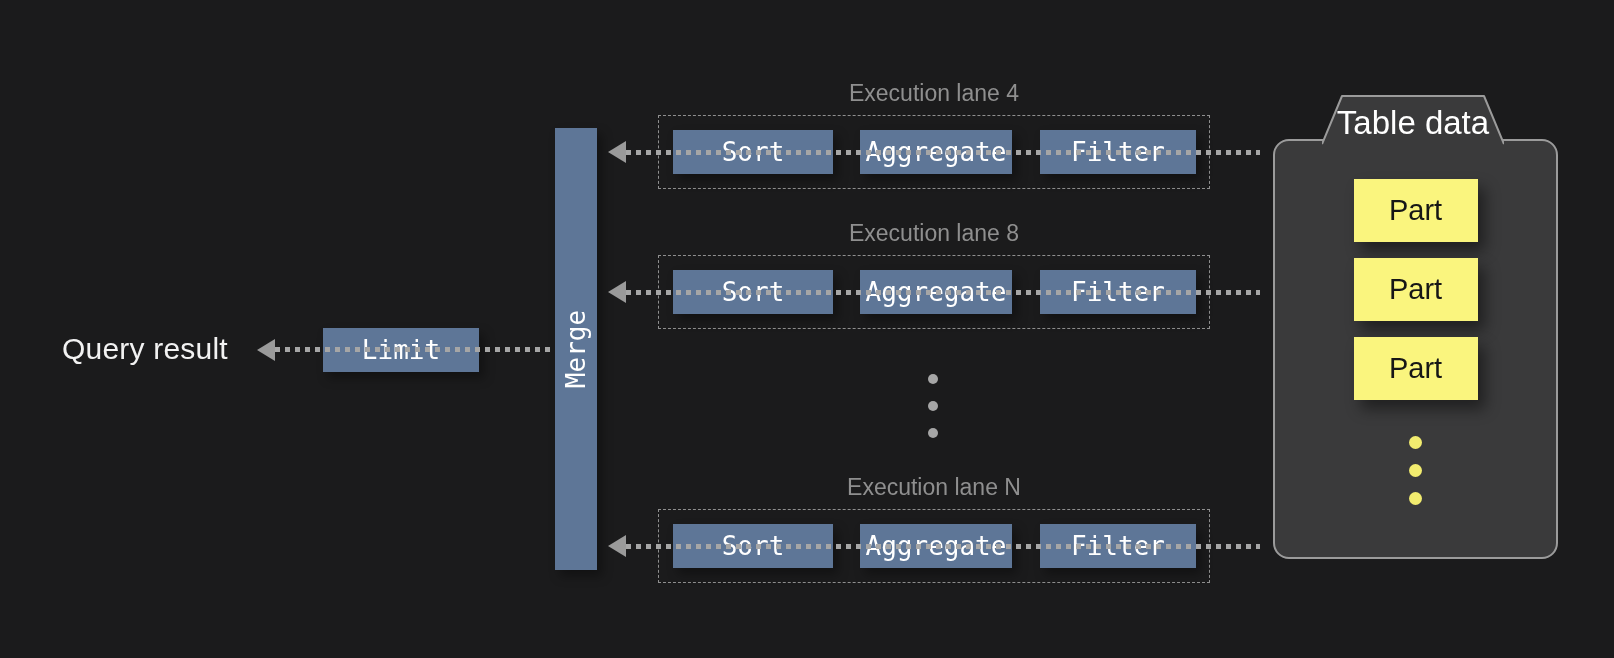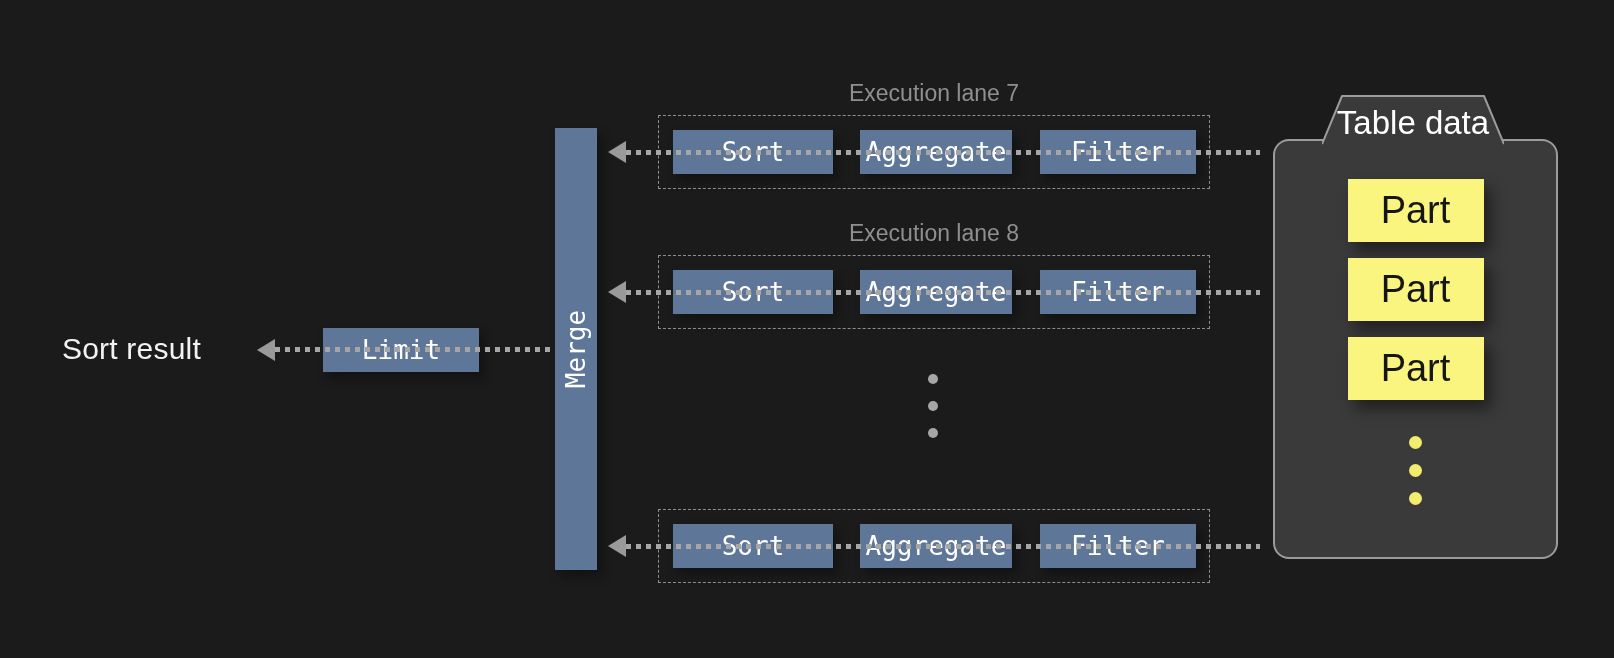--- a/index.html
+++ b/index.html
@@ -93,48 +93,48 @@
     background:var(--table-fill);
     border:2px solid var(--table-border);border-radius:16px;
     display:flex;flex-direction:column;align-items:center;padding-top:38px;
   }
   .table-tab{position:absolute;left:1322px;top:93px;width:182px;height:52px;}
   .table-tab-label{
     position:absolute;left:1322px;top:104px;width:182px;text-align:center;
     color:var(--white-text);font-size:33px;
   }
   .part{
-    width:136px;height:63px;background:var(--part-fill);
+    width:124px;height:63px;background:var(--part-fill);
     display:flex;align-items:center;justify-content:center;
-    color:var(--part-text);font-size:38px;
+    color:var(--part-text);font-size:29px;
     box-shadow:7px 9px 14px rgba(0,0,0,.45);
   }
   .part + .part{margin-top:16px;}
   .vdots-yellow{position:static;margin-top:36px;display:flex;flex-direction:column;align-items:center;gap:15px;}
   .vdots-yellow .dot{width:13px;height:13px;border-radius:50%;background:var(--yellow-dot);}
 </style>
 </head>
 <body>
 
 <div class="canvas">
 
-  <div class="query-result">Sort result</div>
+  <div class="query-result">Query result</div>
 
   <div class="arrow-left limit-arrow"></div>
   <div class="dotline limit-line"></div>
   <div class="op-box mono limit-box">
     <span class="lbl">Limit</span>
   </div>
 
   <div class="merge-bar mono">
     <span class="lbl">Merge</span>
   </div>
 
   <div class="lane lane-1">
-    <div class="lane-title">Execution lane 7</div>
+    <div class="lane-title">Execution lane 4</div>
     <div class="lane-dashed"></div>
     <div class="arrow-left lane-arrow"></div>
     <div class="dotline lane-line"></div>
     <div class="op-box mono op-sort">
       <span class="lbl">Sort</span>
     </div>
     <div class="op-box mono op-aggregate">
       <span class="lbl">Aggregate</span>
     </div>
     <div class="op-box mono op-filter">
@@ -158,20 +158,21 @@
     </div>
   </div>
 
   <div class="vdots vdots-gray">
     <div class="dot"></div>
     <div class="dot"></div>
     <div class="dot"></div>
   </div>
 
   <div class="lane lane-n">
+    <div class="lane-title">Execution lane N</div>
     <div class="lane-dashed"></div>
     <div class="arrow-left lane-arrow"></div>
     <div class="dotline lane-line"></div>
     <div class="op-box mono op-sort">
       <span class="lbl">Sort</span>
     </div>
     <div class="op-box mono op-aggregate">
       <span class="lbl">Aggregate</span>
     </div>
     <div class="op-box mono op-filter">

